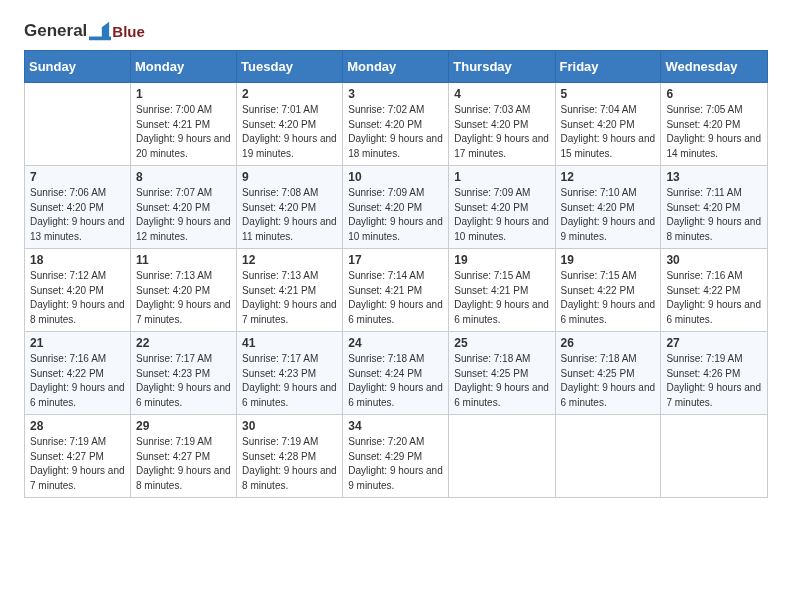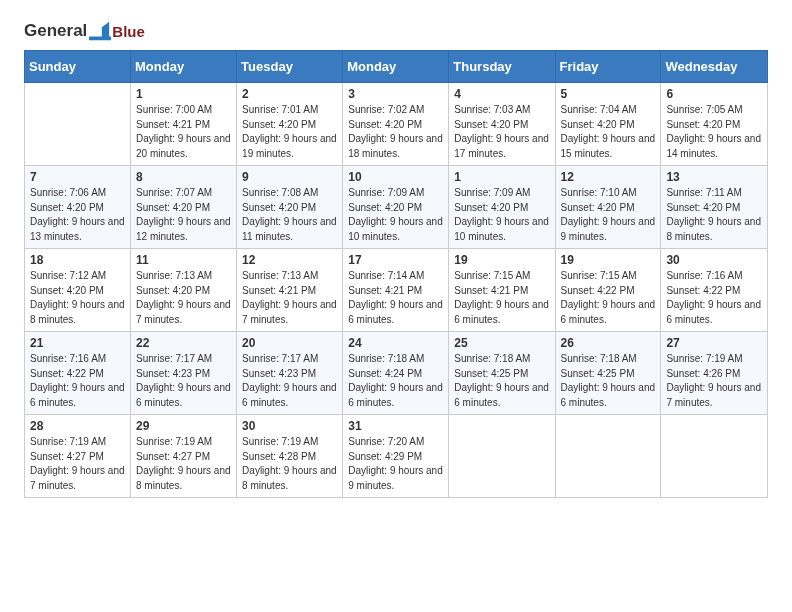--- a/index.html
+++ b/index.html
@@ -202,21 +202,21 @@
       <tr>
         <td>
           <span class="day-number">21</span>
           <div class="day-info">Sunrise: 7:16 AM<br>Sunset: 4:22 PM<br>Daylight: 9 hours and 6 minutes.</div>
         </td>
         <td>
           <span class="day-number">22</span>
           <div class="day-info">Sunrise: 7:17 AM<br>Sunset: 4:23 PM<br>Daylight: 9 hours and 6 minutes.</div>
         </td>
         <td>
-          <span class="day-number">20</span>
+          <span class="day-number">41</span>
           <div class="day-info">Sunrise: 7:17 AM<br>Sunset: 4:23 PM<br>Daylight: 9 hours and 6 minutes.</div>
         </td>
         <td>
           <span class="day-number">24</span>
           <div class="day-info">Sunrise: 7:18 AM<br>Sunset: 4:24 PM<br>Daylight: 9 hours and 6 minutes.</div>
         </td>
         <td>
           <span class="day-number">25</span>
           <div class="day-info">Sunrise: 7:18 AM<br>Sunset: 4:25 PM<br>Daylight: 9 hours and 6 minutes.</div>
         </td>
@@ -236,21 +236,21 @@
         </td>
         <td>
           <span class="day-number">29</span>
           <div class="day-info">Sunrise: 7:19 AM<br>Sunset: 4:27 PM<br>Daylight: 9 hours and 8 minutes.</div>
         </td>
         <td>
           <span class="day-number">30</span>
           <div class="day-info">Sunrise: 7:19 AM<br>Sunset: 4:28 PM<br>Daylight: 9 hours and 8 minutes.</div>
         </td>
         <td>
-          <span class="day-number">31</span>
+          <span class="day-number">34</span>
           <div class="day-info">Sunrise: 7:20 AM<br>Sunset: 4:29 PM<br>Daylight: 9 hours and 9 minutes.</div>
         </td>
         <td class="empty-cell"></td>
         <td class="empty-cell"></td>
         <td class="empty-cell"></td>
       </tr>
     </tbody>
 </table>
 
 </body></html>

